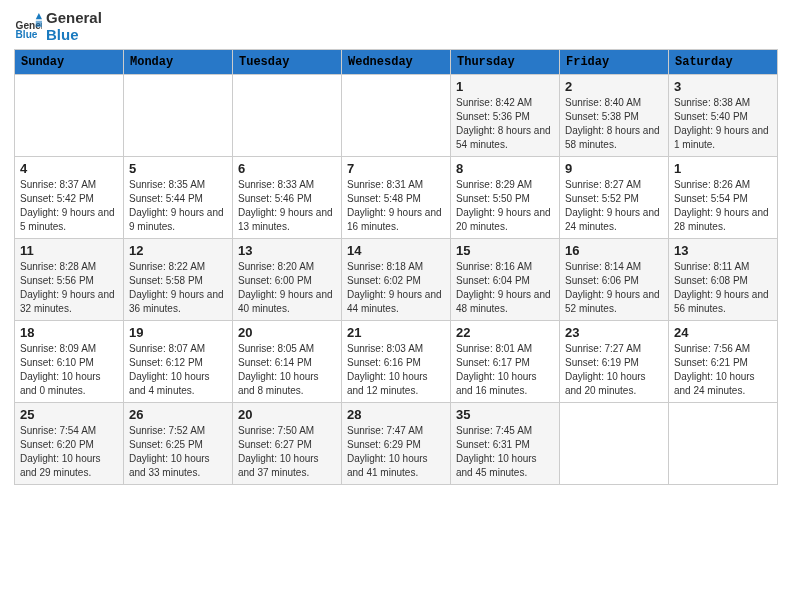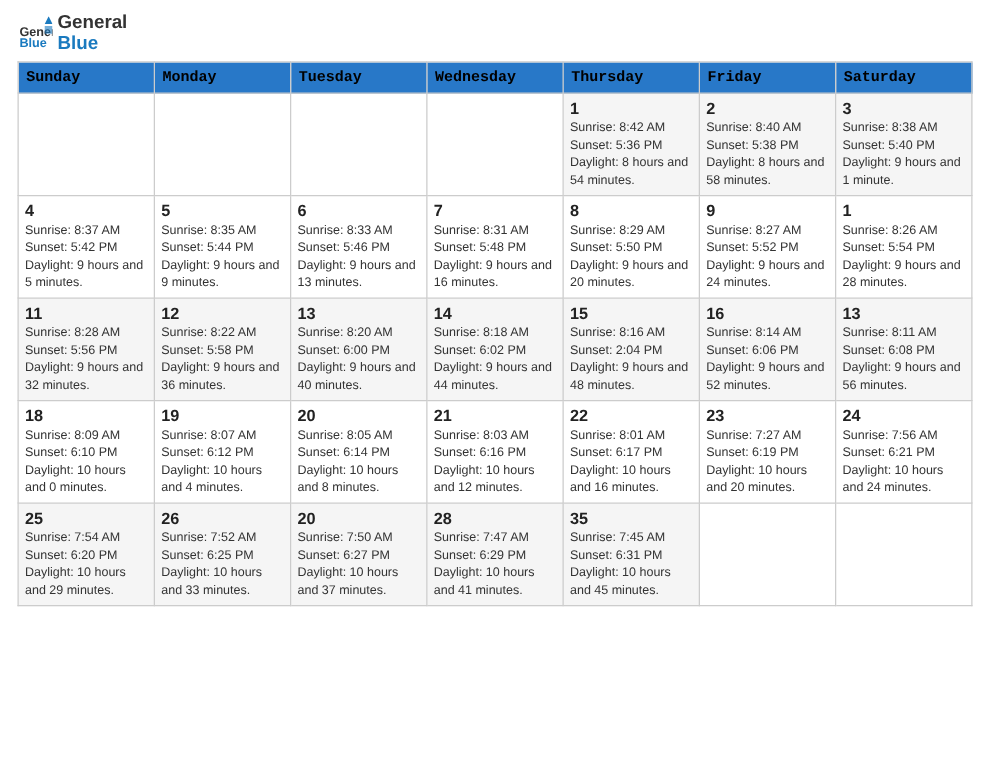--- a/index.html
+++ b/index.html
@@ -226,21 +226,21 @@
           <td>
             <span class="day-num">14</span>
             <div class="day-info">Sunrise: 8:18 AM
 Sunset: 6:02 PM
 Daylight: 9 hours
 and 44 minutes.</div>
           </td>
           <td>
             <span class="day-num">15</span>
             <div class="day-info">Sunrise: 8:16 AM
-Sunset: 2:04 PM
+Sunset: 6:04 PM
 Daylight: 9 hours
 and 48 minutes.</div>
           </td>
           <td>
             <span class="day-num">16</span>
             <div class="day-info">Sunrise: 8:14 AM
 Sunset: 6:06 PM
 Daylight: 9 hours
 and 52 minutes.</div>
           </td>

